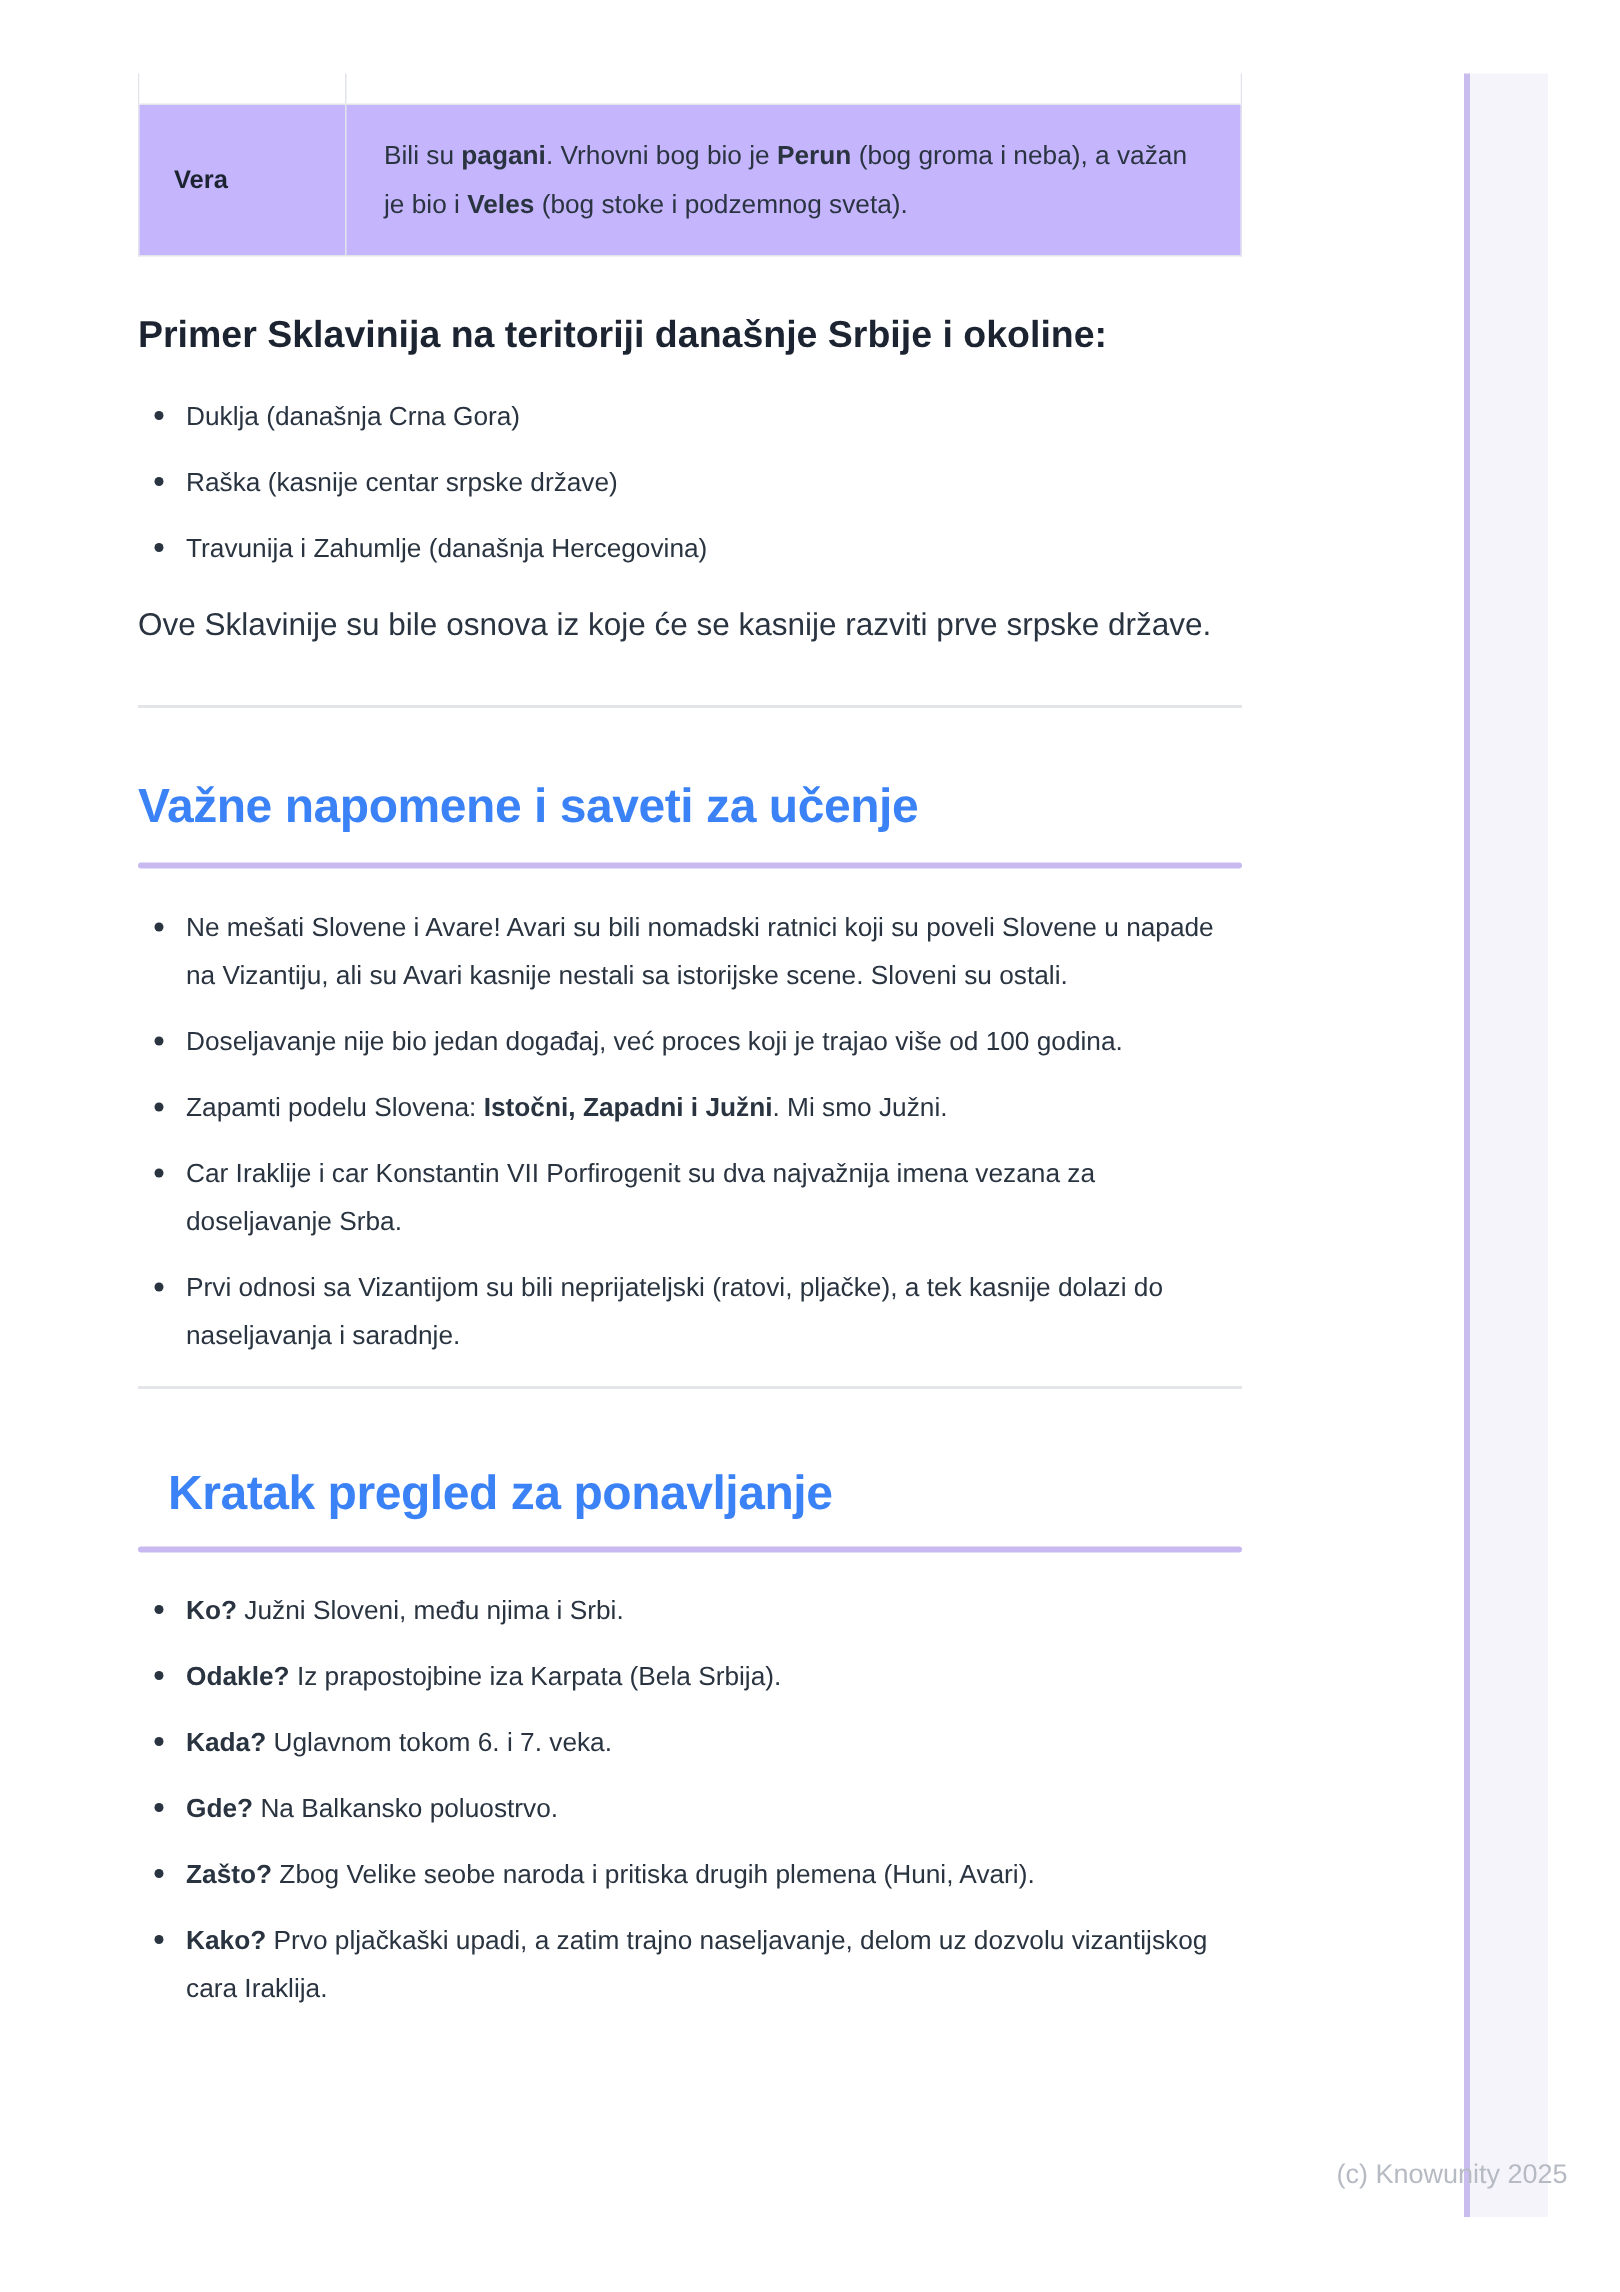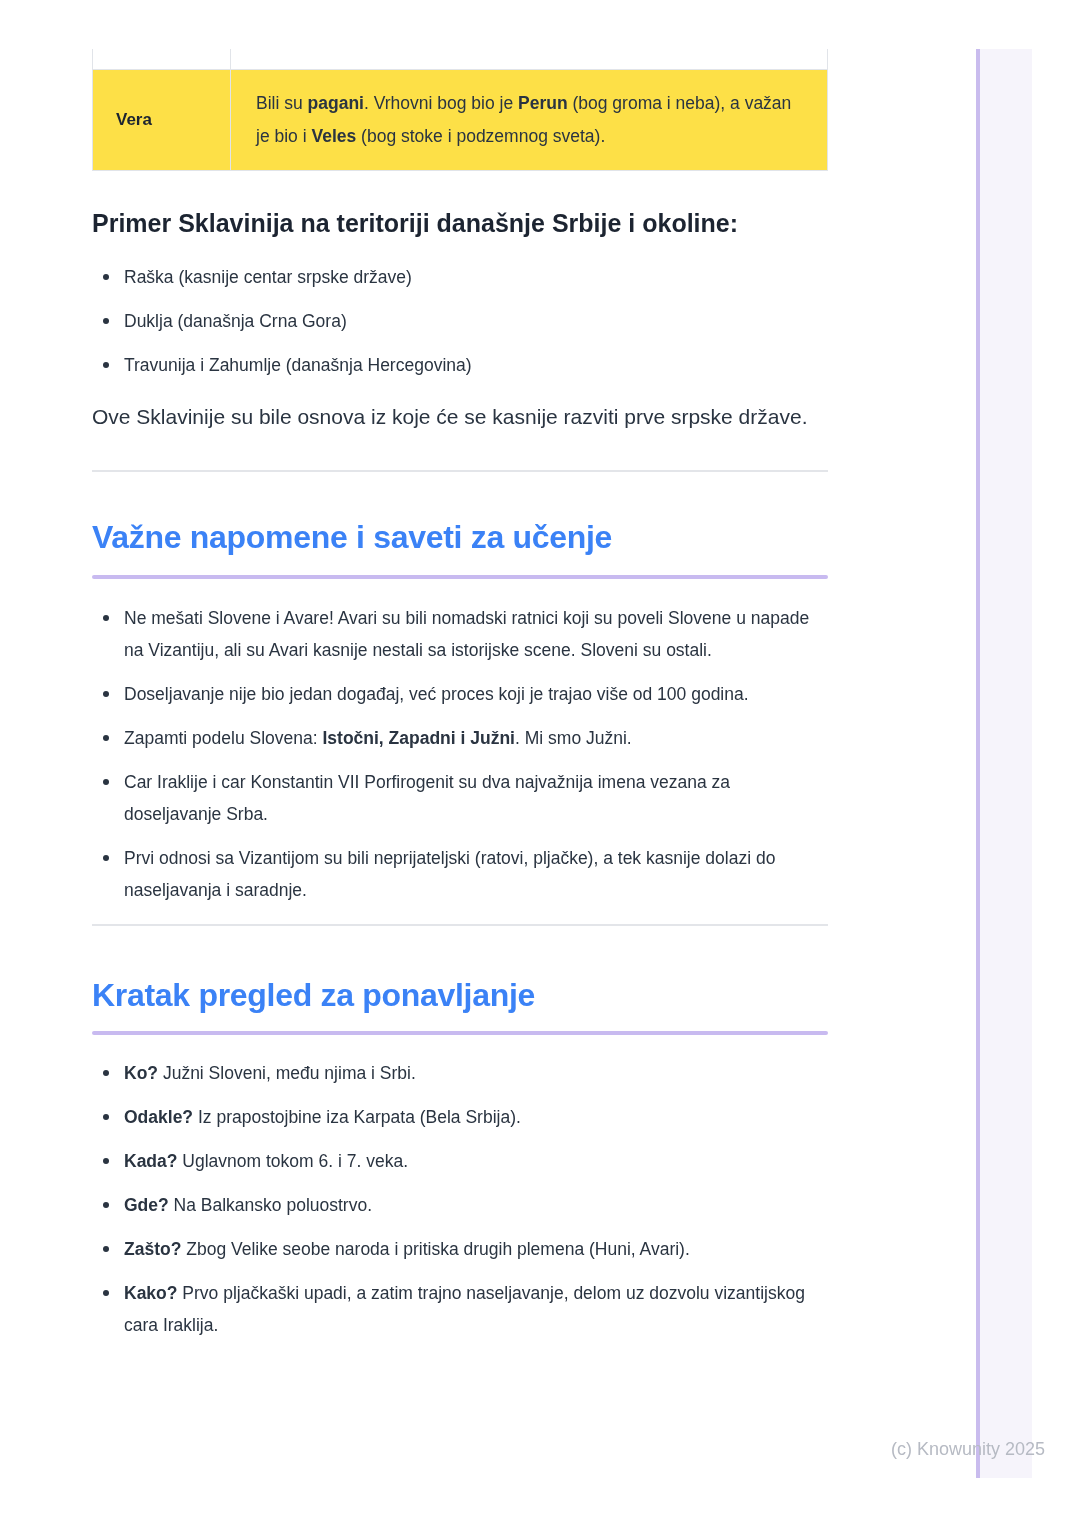--- a/index.html
+++ b/index.html
@@ -20,21 +20,21 @@
 
   
   .info-table {
     margin-top: 49px;
     border: 1px solid #E1E4E9;
     border-top: none;
     width: 100%;
   }
   .t-row { display: flex; }
   .t-partial { height: 21px; background: #ffffff; border-bottom: 1px solid #E1E4E9; }
-  .t-main { background: #fde047; }
+  .t-main { background: #c4b5fd; }
   .t-left {
     width: 138px; flex: 0 0 138px;
     border-right: 1px solid #E1E4E9;
     padding-left: 23px;
     display: flex; align-items: center;
   }
   .t-right { flex: 1; padding: 17px 24px 17px 25px; }
   .t-label { font-weight: bold; font-size: 17px; color: #1C2431; }
   .t-text { margin: 0; font-size: 17.5px; line-height: 33px; }
 
@@ -61,21 +61,21 @@
     border: none; border-top: 2px solid #E3E5E9;
     margin: 37px 0 0 0; width: 100%;
   }
   hr.divider2 { margin-top: 18px; }
 
   h2.purple {
     font-size: 32px; font-weight: bold; color: #3b82f6;
     letter-spacing: -0.3px;
     margin: 45px 0 0 0; line-height: 40px;
   }
-  h2.purple2 { margin-top: 49px; }
+  h2.purple2 { margin-top: 49px; margin-left: 20px; }
   .h-underline {
     height: 4px; background: #C8BAF0; border-radius: 2px;
     margin-top: 18px; width: 100%;
   }
   .u2 { margin-top: 16px; }
   ul.after-underline { margin-top: 23px; }
   ul.after-underline2 { margin-top: 22px; }
 
   .b { font-weight: bold; text-align: center; }
 
@@ -114,22 +114,22 @@
         </div>
         <div class="t-cell t-right">
           <p class="t-text"><span>Bili su </span><span class="b">pagani</span><span>. Vrhovni bog bio je </span><span class="b">Perun</span><span> (bog groma i neba), a važan je bio i </span><span class="b">Veles</span><span> (bog stoke i podzemnog sveta).</span></p>
         </div>
       </div>
     </div>
 
     <h3 class="section-label">Primer Sklavinija na teritoriji današnje Srbije i okoline:</h3>
 
     <ul class="doc-list">
+        <li>Duklja (današnja Crna Gora)</li>
         <li>Raška (kasnije centar srpske države)</li>
-        <li>Duklja (današnja Crna Gora)</li>
         <li>Travunija i Zahumlje (današnja Hercegovina)</li>
       </ul>
 
     <p class="closing">Ove Sklavinije su bile osnova iz koje će se kasnije razviti prve srpske države.</p>
 
     <hr class="divider">
 
     <h2 class="purple">Važne napomene i saveti za učenje</h2>
     <div class="h-underline"></div>
 

